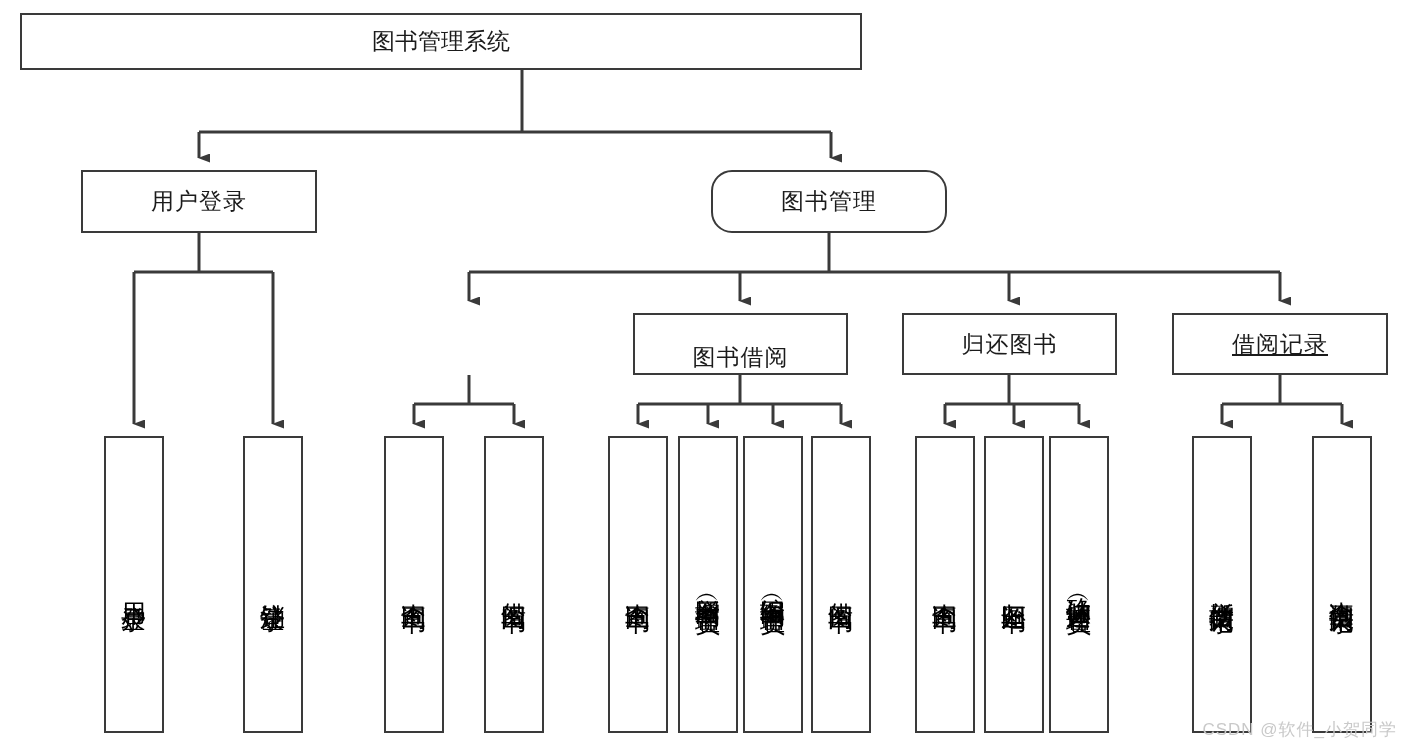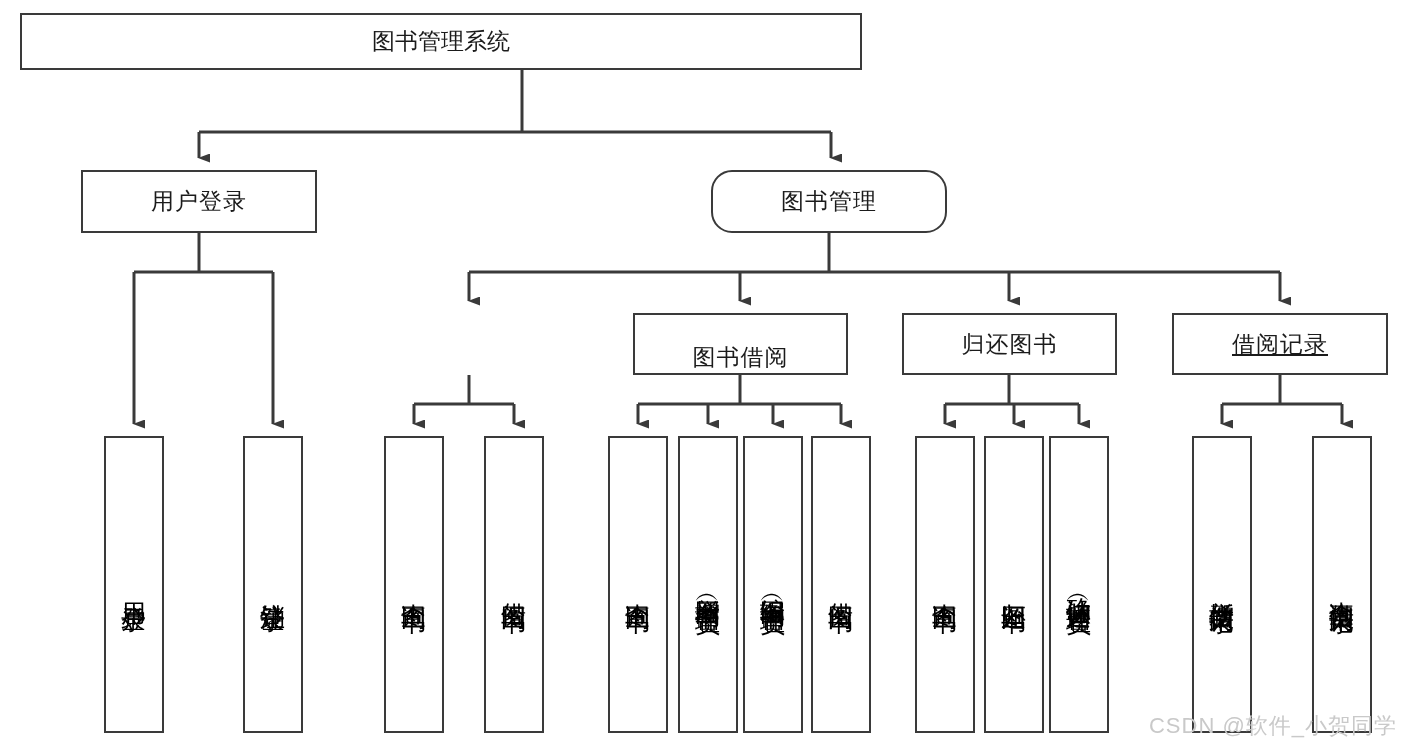--- a/index.html
+++ b/index.html
@@ -7,21 +7,21 @@
   #canvas{position:relative;width:1405px;height:747px;background:#ffffff;overflow:hidden;}
   #svg-layer{position:absolute;left:0;top:0;width:1405px;height:747px;}
   .node{position:absolute;box-sizing:border-box;border:2.5px solid #3a3a3a;background:#ffffff;
         display:flex;align-items:center;justify-content:center;text-align:center;color:#1b1b1b;}
   .node.h{font-size:23px;letter-spacing:1px;}
   .node.root{font-size:23px;}
   .leaf{writing-mode:vertical-rl;text-orientation:upright;font-size:25px;line-height:1.12;
         letter-spacing:2px;padding-top:4px;}
   .leaf-wrap{position:absolute;box-sizing:border-box;border:2.5px solid #3a3a3a;background:#ffffff;
         display:flex;align-items:center;justify-content:center;overflow:hidden;}
-  .wm{position:absolute;right:8px;bottom:6px;font-size:22px;color:#c9c9c9;letter-spacing:1px;
+  .wm{position:absolute;right:8px;bottom:6px;font-size:17px;color:#c9c9c9;letter-spacing:1px;
       white-space:nowrap;}
 </style>
 </head>
 <body>
 
 <div id="canvas">
 
   <svg id="svg-layer" viewBox="0 0 1405 747" xmlns="http://www.w3.org/2000/svg">
     <defs>
       <marker id="ah" markerWidth="10" markerHeight="12" refX="4.5" refY="11" orient="auto" markerUnits="userSpaceOnUse">

